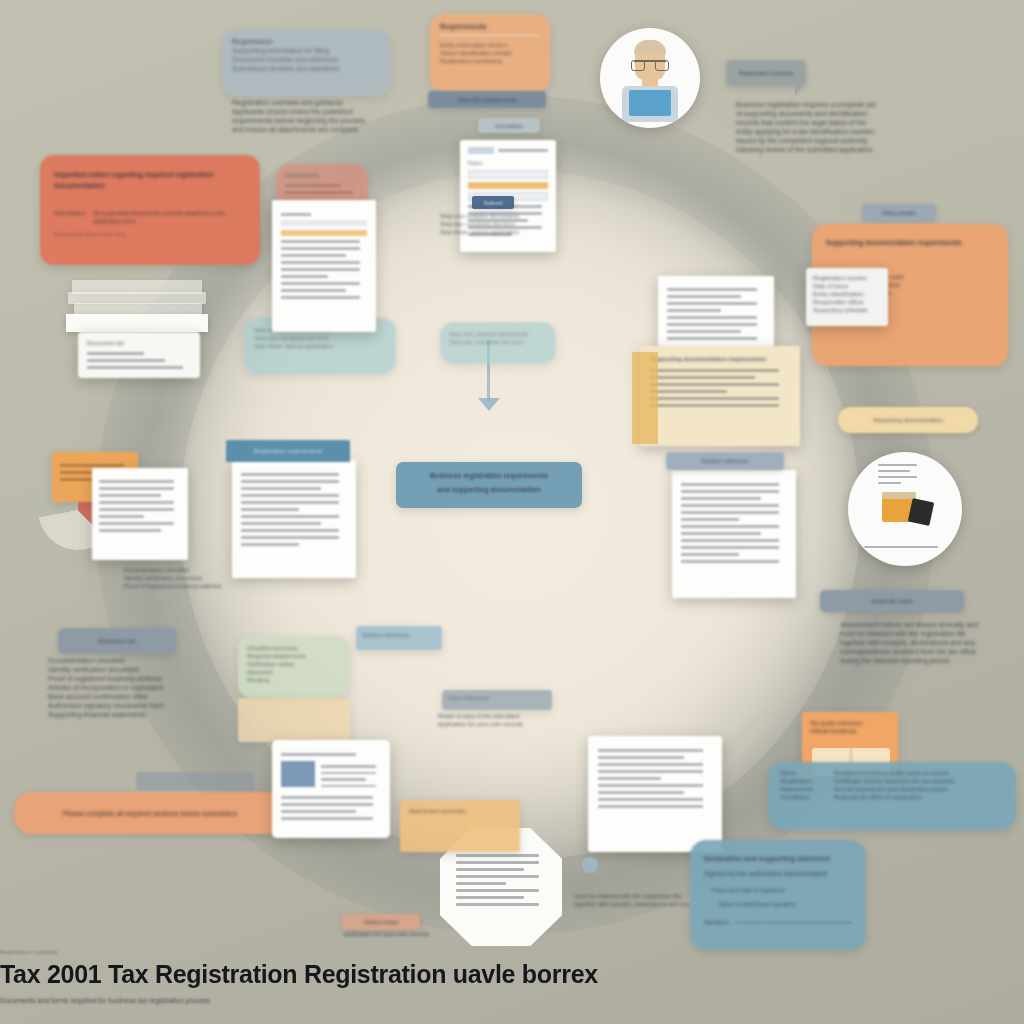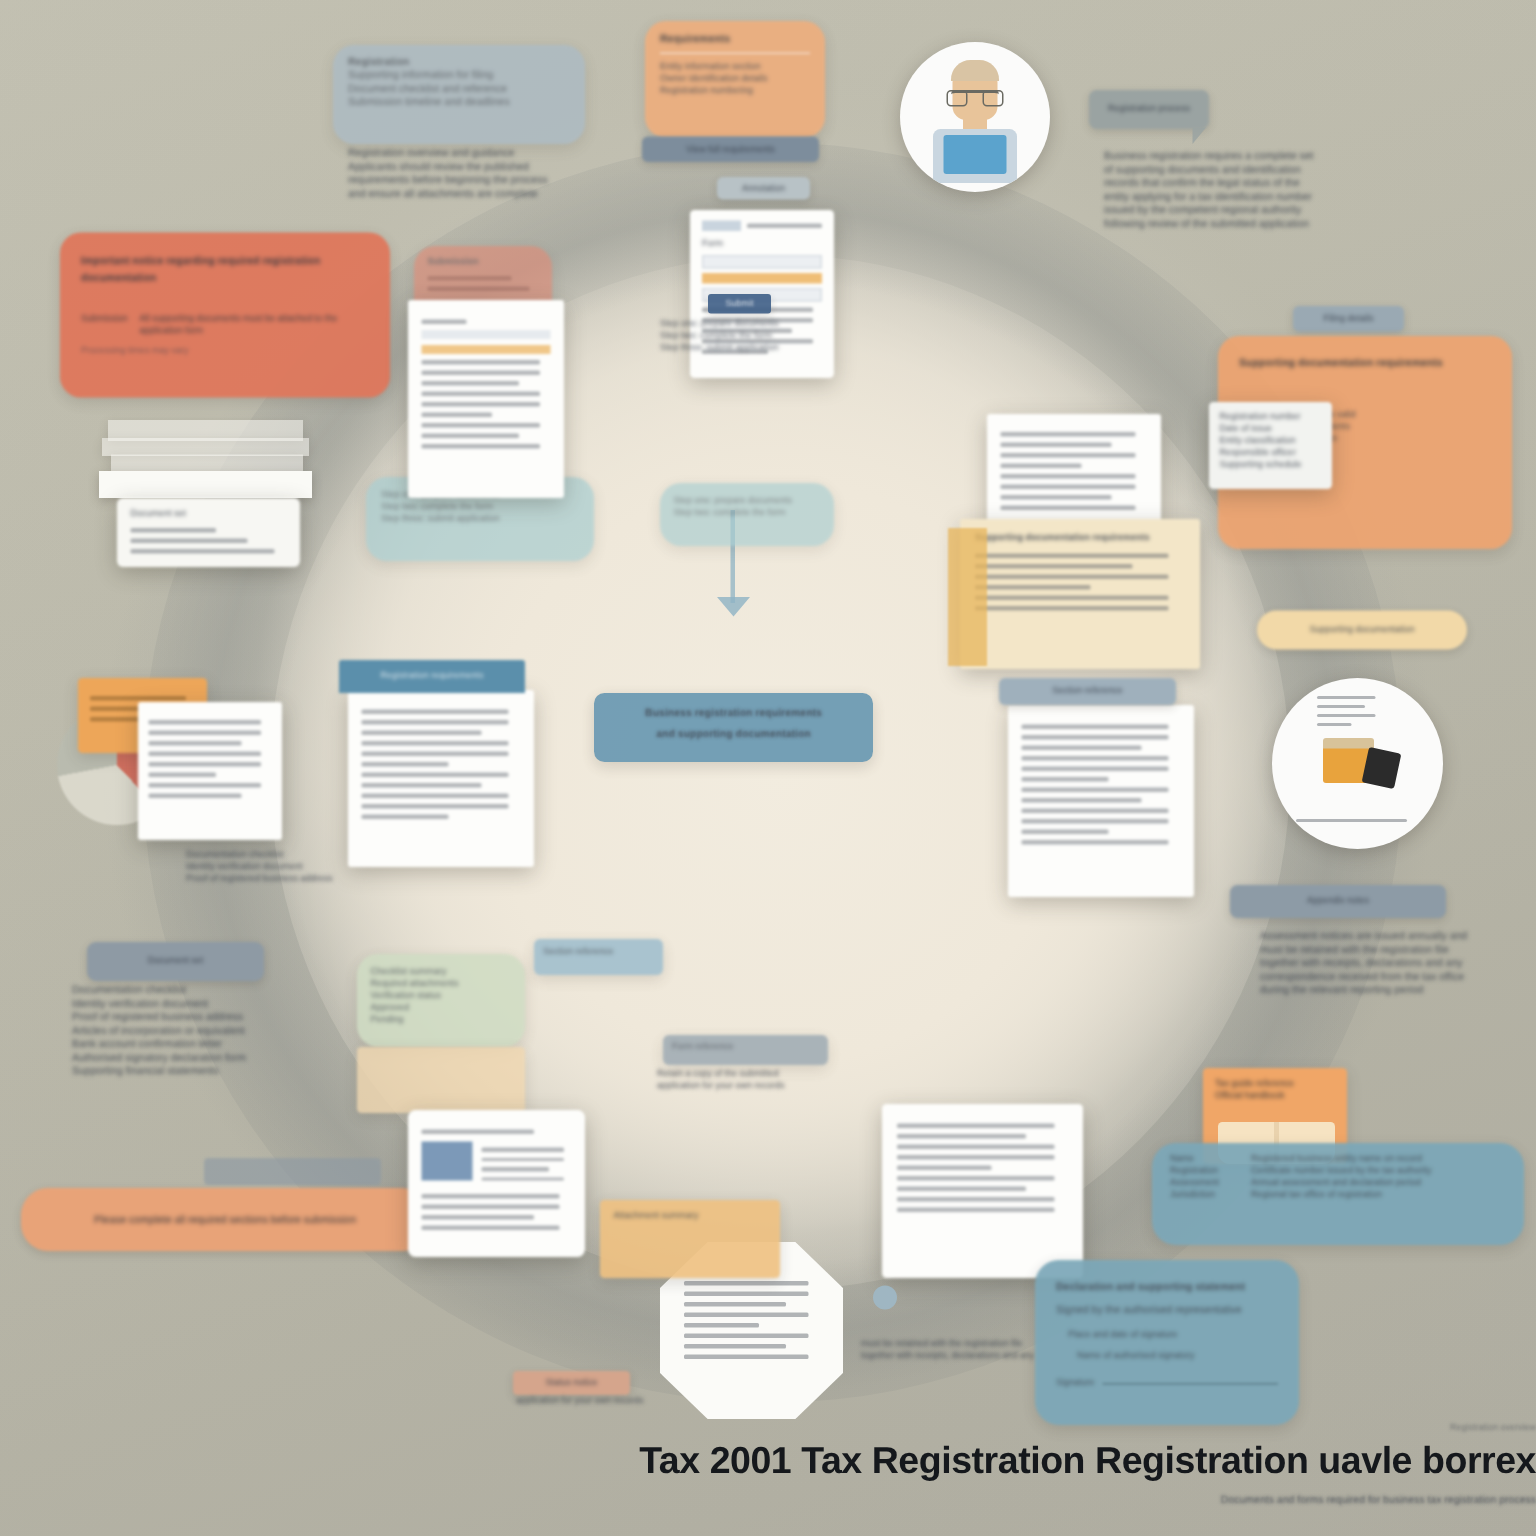--- a/index.html
+++ b/index.html
@@ -21,21 +21,21 @@
   .doc{position:absolute;background:#fdfdfb;box-shadow:0 4px 14px rgba(50,45,35,.28);}
   .docbar{height:22px;border-radius:2px 2px 0 0;}
   .tiny{font-size:7px;line-height:9px;}
   .xtiny{font-size:6px;line-height:8px;}
   .ttl{font-weight:bold;}
   .blurb{position:absolute;}
   .circ{position:absolute;border-radius:50%;background:#fbfbfa;
     box-shadow:0 3px 12px rgba(50,45,35,.25);overflow:hidden;}
   .ghost{opacity:.55}
   .stackpaper{position:absolute;background:#f6f5f0;box-shadow:0 2px 7px rgba(50,45,35,.25);}
-  .cap{position:absolute;text-align:right;}
+  .cap{position:absolute;text-align:left;}
   .smudge{color:transparent;text-shadow:0 0 2.2px rgba(55,62,74,.92);}
   .smudge2{color:transparent;text-shadow:0 0 2.6px rgba(40,45,55,.95);}
 </style>
 </head>
 <body>
 
 <div id="stage">
 
   <div style="position:absolute;left:180px;top:170px;width:680px;height:690px;border-radius:50%;background:radial-gradient(circle,#f2ecdf 0%,#efe8da 40%,rgba(232,226,212,.55) 62%,rgba(210,206,193,0) 78%);"></div>
   <div style="position:absolute;left:95px;top:95px;width:840px;height:840px;border-radius:50%;background:radial-gradient(circle, rgba(255,255,255,0) 55%, rgba(110,116,118,.22) 63%, rgba(110,116,118,0) 78%);"></div>

